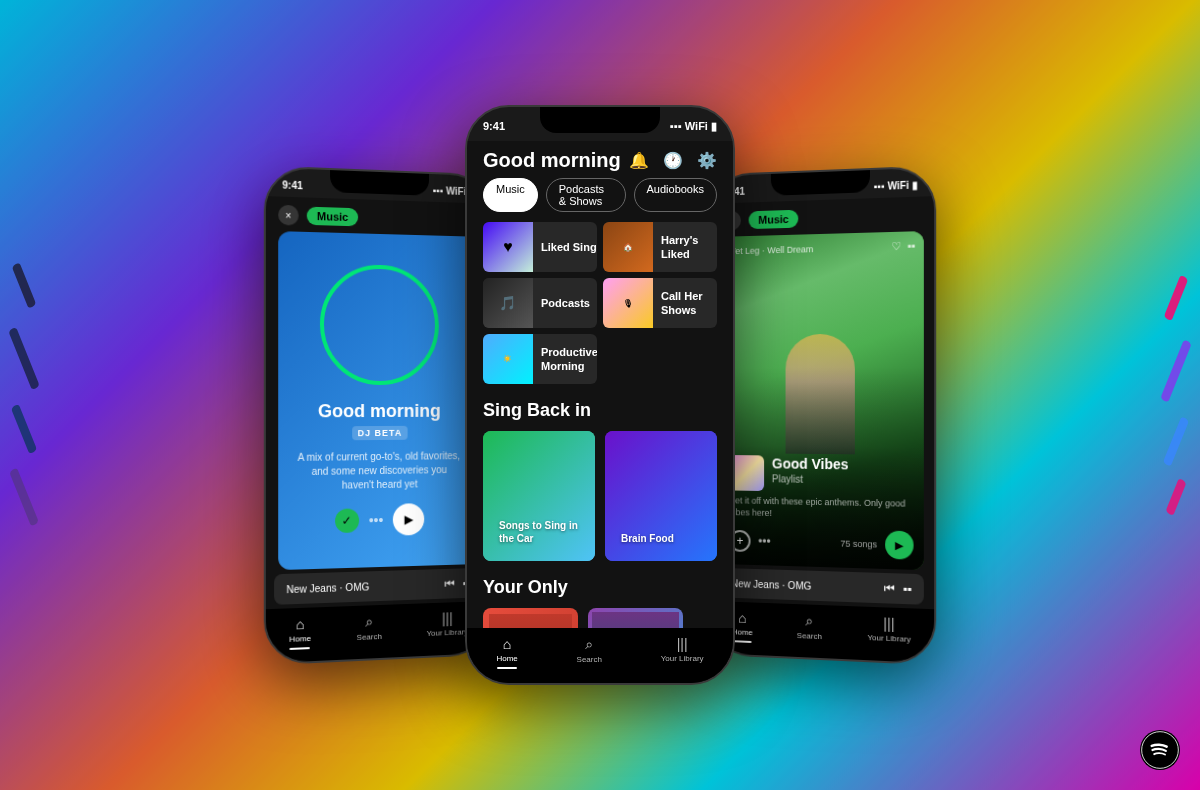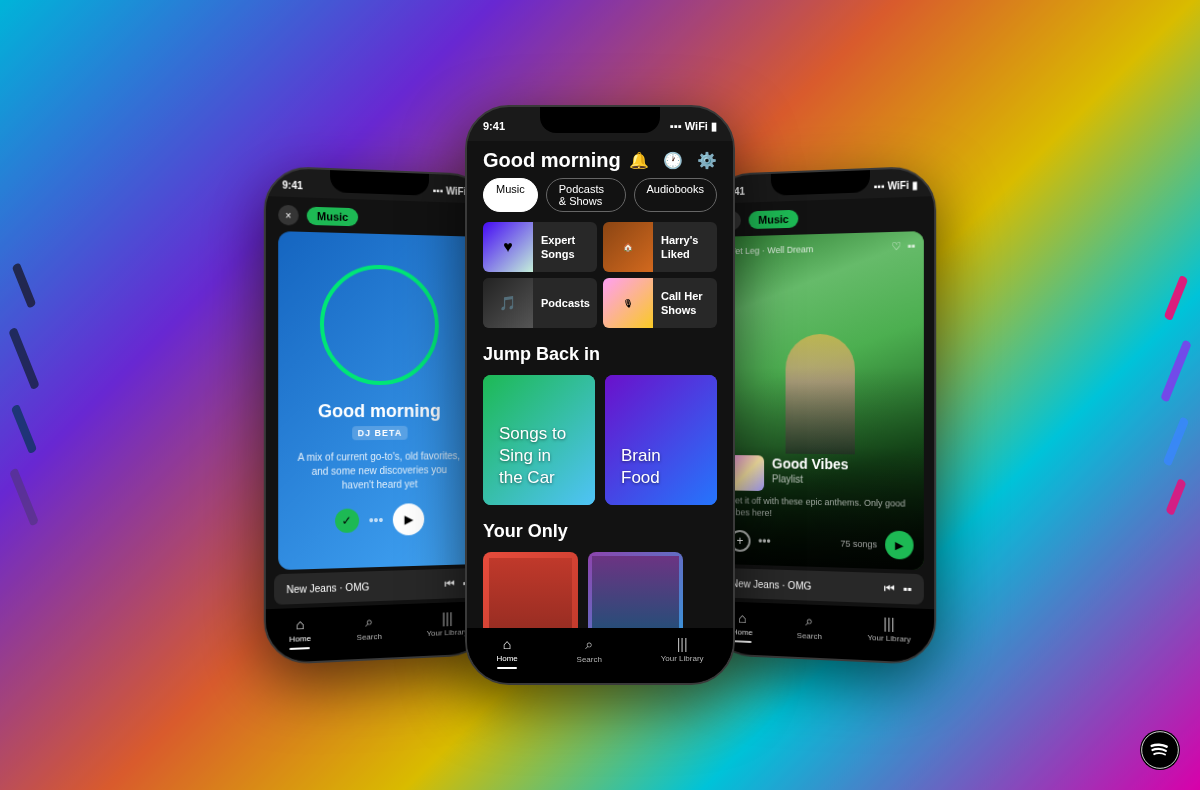--- a/index.html
+++ b/index.html
@@ -351,22 +351,22 @@
       display: flex;
       align-items: flex-end;
     }
     .jump-card-songs {
       background: linear-gradient(135deg, #1DB954 0%, #67c4e8 100%);
     }
     .jump-card-brain {
       background: linear-gradient(135deg, #6a11cb 0%, #2575fc 100%);
     }
     .jump-card-label {
-      font-size: 17px;
-      font-weight: 400;
+      font-size: 10px;
+      font-weight: 700;
       color: #fff;
       padding: 8px;
       text-shadow: 0 1px 3px rgba(0,0,0,0.5);
       line-height: 1.3;
     }
 
     .shows-row {
       display: flex;
       gap: 10px;
     }
@@ -684,42 +684,46 @@
         </div>
 
         <div class="c-scroll">
 
           <div class="playlist-grid">
 
             <div class="playlist-item">
               <div class="playlist-thumb thumb-liked">
                 <span style="font-size:16px;">♥</span>
               </div>
-              <span class="playlist-name">Expert Songs</span>
+              <span class="playlist-name">Liked Sing</span>
             </div>
 
             <div class="playlist-item">
               <div class="playlist-thumb thumb-img-harry" style="width:50px;height:50px;flex-shrink:0;background:linear-gradient(135deg,#8B4513,#D2691E);display:flex;align-items:center;justify-content:center;font-size:8px;color:#fff;text-align:center;padding:2px;">🏠</div>
               <span class="playlist-name">Harry's Liked</span>
             </div>
 
             <div class="playlist-item">
               <div class="playlist-thumb thumb-img-special" style="width:50px;height:50px;flex-shrink:0;background:linear-gradient(135deg,#222,#555);display:flex;align-items:center;justify-content:center;font-size:14px;color:#fff;">🎵</div>
               <span class="playlist-name">Podcasts</span>
             </div>
 
             <div class="playlist-item">
               <div class="playlist-thumb thumb-img-caller" style="width:50px;height:50px;flex-shrink:0;background:linear-gradient(135deg,#ff9ff3,#f9ca24);display:flex;align-items:center;justify-content:center;font-size:8px;color:#000;font-weight:700;text-align:center;padding:3px;">🎙</div>
               <span class="playlist-name">Call Her Shows</span>
             </div>
 
-
-          </div>
-
-          <div class="section-title">Jump Back in</div>
+            <div class="playlist-item">
+              <div class="playlist-thumb thumb-img-morning" style="width:50px;height:50px;flex-shrink:0;background:linear-gradient(135deg,#4facfe,#00f2fe);display:flex;align-items:center;justify-content:center;font-size:7px;color:#fff;text-align:center;padding:2px;">☀️</div>
+              <span class="playlist-name">Productive Morning</span>
+            </div>
+
+          </div>
+
+          <div class="section-title">Sing Back in</div>
           <div class="jump-back-row">
             <div class="jump-card jump-card-songs">
               <div style="position:absolute;inset:0;background:linear-gradient(135deg,#1DB954 0%,#4fc3f7 100%);display:flex;align-items:flex-end;padding:8px;">
                 <span class="jump-card-label">Songs to Sing in the Car</span>
               </div>
             </div>
             <div class="jump-card jump-card-brain">
               <div style="position:absolute;inset:0;background:linear-gradient(135deg,#6a11cb 0%,#2575fc 100%);display:flex;align-items:flex-end;padding:8px;">
                 <span class="jump-card-label">Brain Food</span>
               </div>

